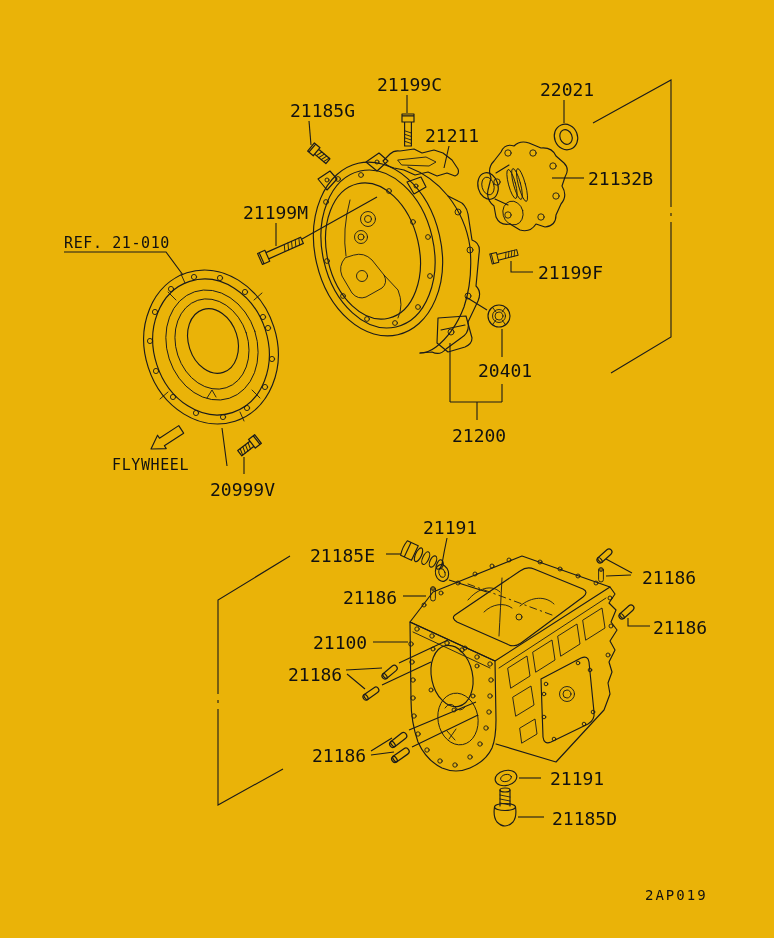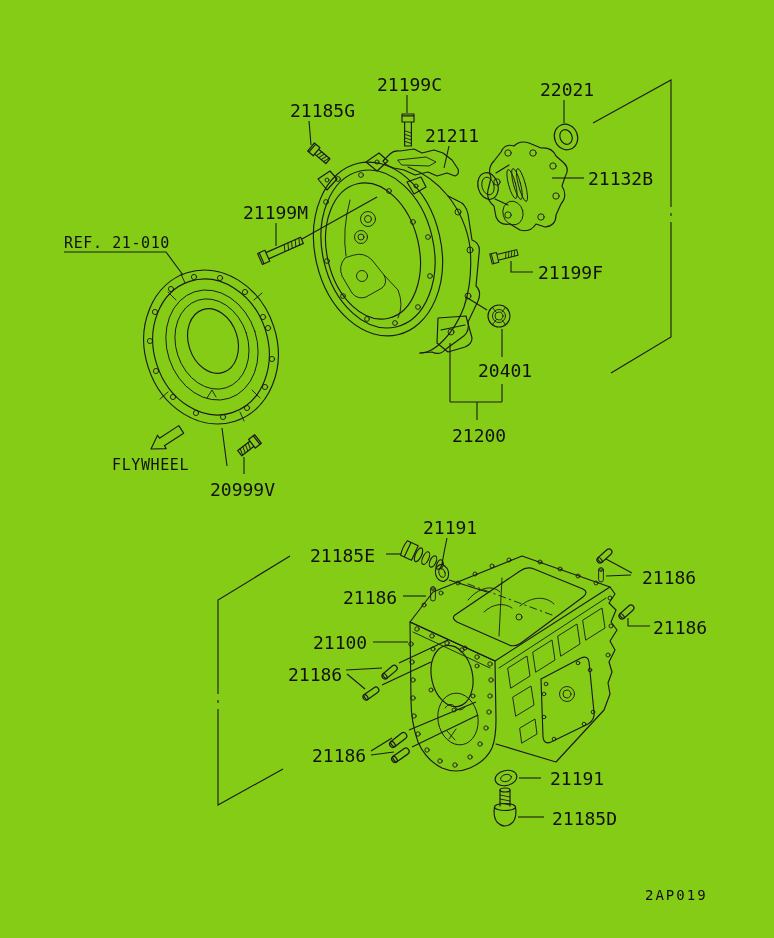--- a/index.html
+++ b/index.html
@@ -1,16 +1,16 @@
 <!DOCTYPE html>
 <html><head>
 <meta charset="utf-8">
 <style>
   html,body{margin:0;padding:0;background:#ffffff;}
-  .page{position:relative;width:774px;height:938px;background:#84cc16;overflow:hidden;
+  .page{position:relative;width:774px;height:938px;background:#eab308;overflow:hidden;
         font-family:"DejaVu Sans Mono","Liberation Mono",monospace;}
   svg{display:block}
   svg .ln{stroke:#1b1b1b;stroke-width:1.15;fill:none;stroke-linecap:round;stroke-linejoin:round;}
   svg .thin{stroke:#1b1b1b;stroke-width:0.9;fill:none;stroke-linecap:round;stroke-linejoin:round;}
   svg .lead{stroke:#1b1b1b;stroke-width:1.1;fill:none;stroke-linecap:butt;}
   svg text{fill:#111111;stroke:none;font-family:"DejaVu Sans Mono","Liberation Mono",monospace;}
   .pn{font-size:18px;}
   .sm{font-size:15px;letter-spacing:0.6px;}
   .code{font-size:14px;letter-spacing:2px;}
 </style>

